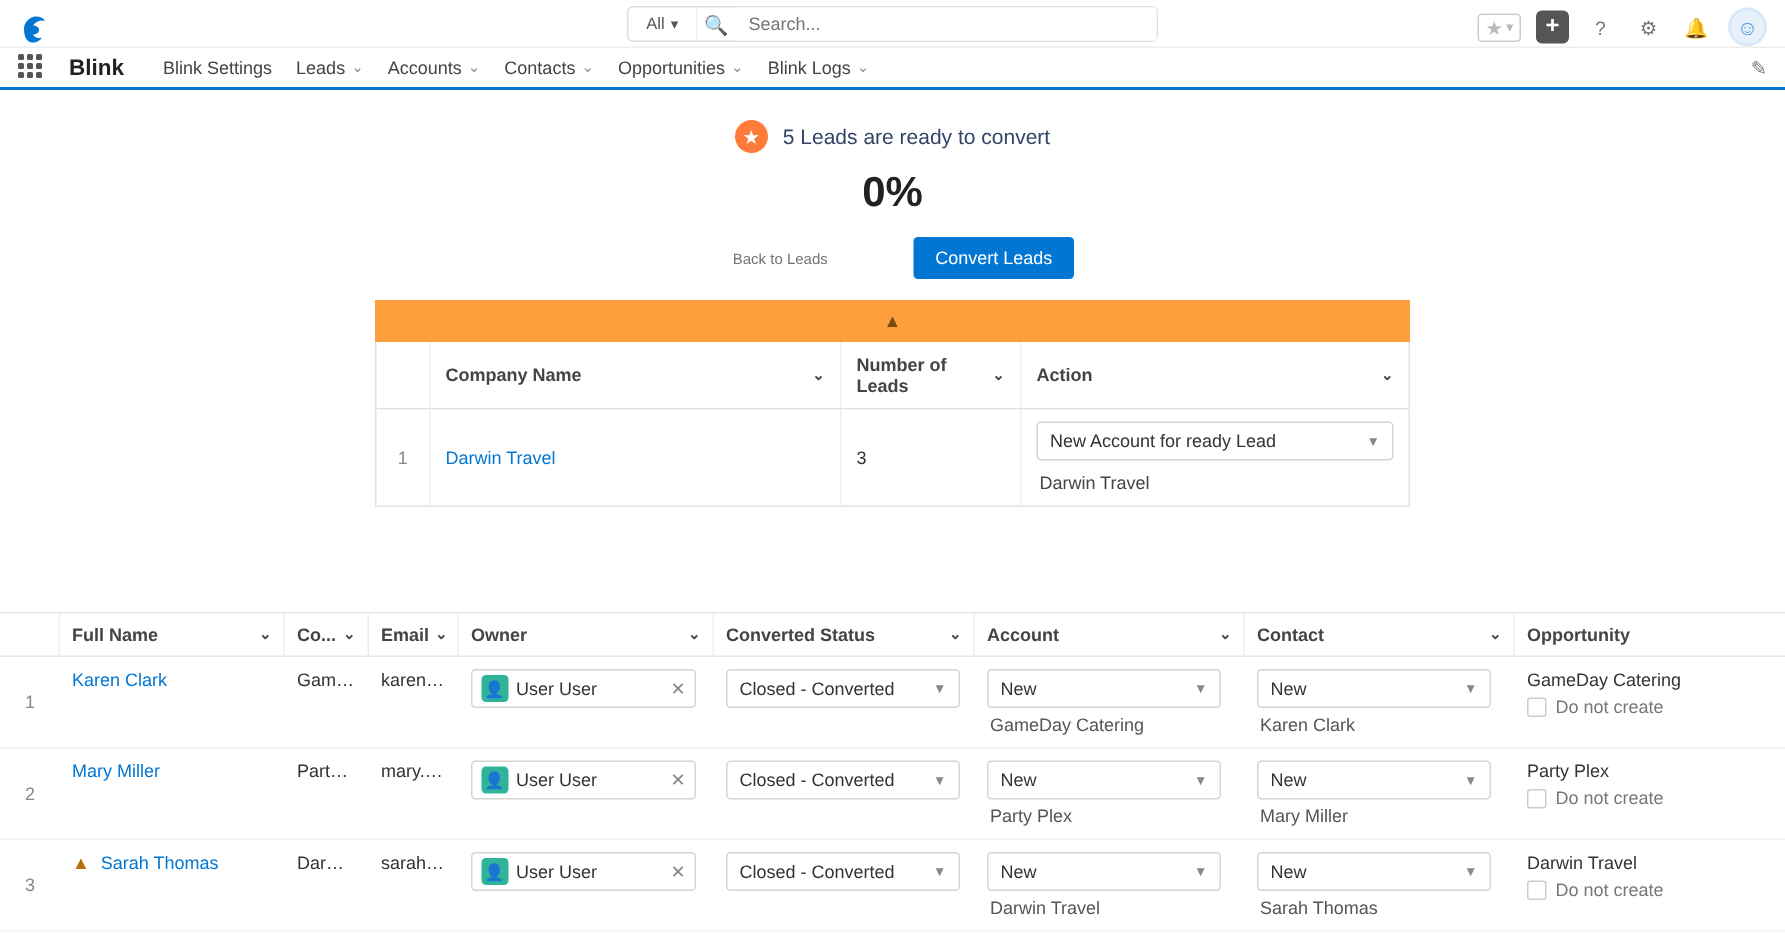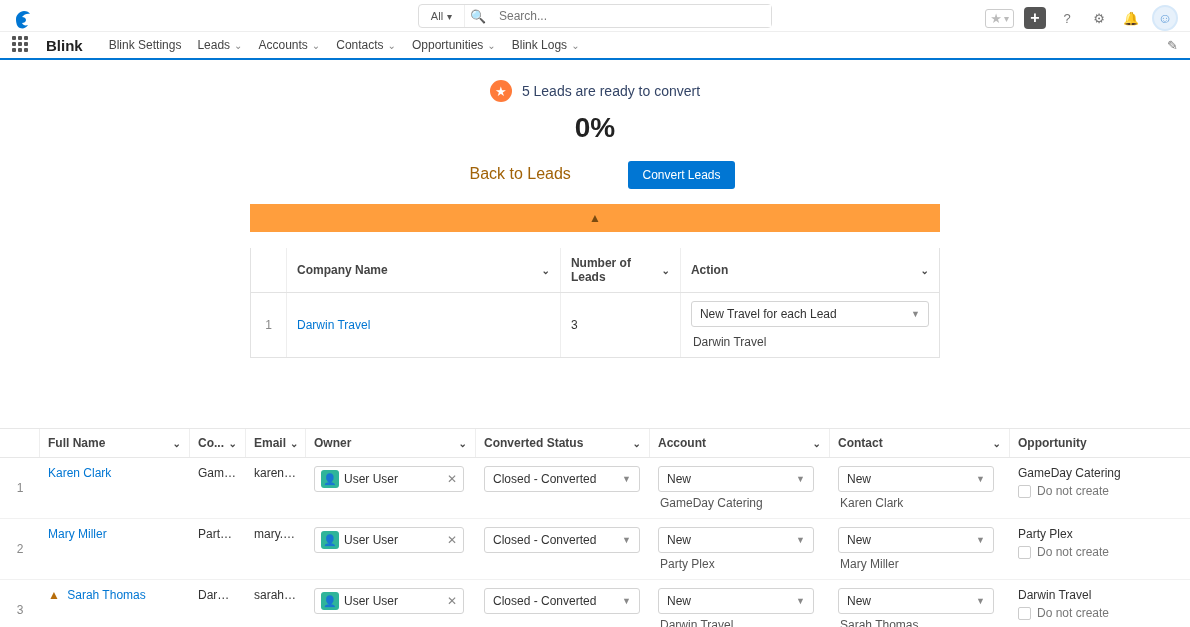--- a/index.html
+++ b/index.html
@@ -27,27 +27,27 @@
 .nav-item .chev { color: #888; }
 .nav-right-edit { margin-left: auto; color: #777; cursor: pointer; }
 
 
 .content { padding: 20px 0 0 0; }
 .banner { text-align: center; margin-bottom: 10px; }
 .banner-row { display: inline-flex; align-items: center; gap: 10px; color: #346; font-size: 14px; }
 .banner-dot { width: 22px; height: 22px; border-radius: 50%; background: #ff7b3a; color: #fff; display: inline-flex; align-items: center; justify-content: center; font-size: 13px; }
 .pct { text-align: center; font-size: 28px; font-weight: 600; color: #222; margin: 8px 0 14px; }
 .btn-row { text-align: center; margin-bottom: 14px; }
-.link-btn { color: #a16207; background: none; border: none; font-size: 16px; padding: 7px 14px; cursor: pointer; }
+.link-btn { color: #737373; background: none; border: none; font-size: 10px; padding: 7px 14px; cursor: pointer; }
 .primary-btn { background: #0176d3; color: #fff; border: none; border-radius: 3px; font-size: 12px; padding: 7px 14px; cursor: pointer; margin-left: 40px; }
 
 .warning-bar { background: #ff9e3d; color: #5b3a10; font-size: 12px; padding: 7px 14px; width: 690px; margin: 0 auto 0; text-align: center; display: flex; align-items: center; justify-content: center; gap: 8px; }
 .warning-bar .tri { color: #7a4b11; }
 
-.dup-table { width: 690px; margin: 16px auto; border: 1px solid #e2e2e2; border-top: none; background: #fff; }
+.dup-table { width: 690px; margin: 0 auto; border: 1px solid #e2e2e2; border-top: none; background: #fff; }
 .dup-head { display: flex; border-bottom: 1px solid #e2e2e2; font-size: 12px; font-weight: 600; color: #444; }
 .dup-head .cell, .dup-row .cell { padding: 8px 10px; border-right: 1px solid #eee; display: flex; align-items: center; justify-content: space-between; }
 .dup-head .cell:last-child, .dup-row .cell:last-child { border-right: none; }
 .col-n { width: 36px; justify-content: center !important; color: #888; font-weight: 400; }
 .col-company { flex: 1.7; }
 .col-numleads { width: 120px; }
 .col-action { flex: 1.6; }
 .dup-row { display: flex; font-size: 12px; }
 .dup-row .action-inner { flex-direction: column; align-items: stretch; gap: 8px; justify-content: flex-start; }
 .link-text { color: #0176d3; cursor: pointer; }
@@ -199,21 +199,21 @@
     <div class="dup-row">
       <div class="cell col-n">1</div>
       <div class="cell col-company">
           <span class="link-text">Darwin Travel</span>
         </div>
       <div class="cell col-numleads" style="justify-content:flex-start;">
           <span>3</span>
         </div>
       <div class="cell col-action action-inner">
         <div class="select-box">
-          <span>New Travel for each Lead</span>
+          <span>New Account for ready Lead</span>
           <span class="tri-dn">▼</span>
         </div>
         <div class="subval">Darwin Travel</div>
       </div>
     </div>
   </div>
 
   <div class="leads-table">
     <div class="lt-head">
       <div class="lcell w-n"></div>

